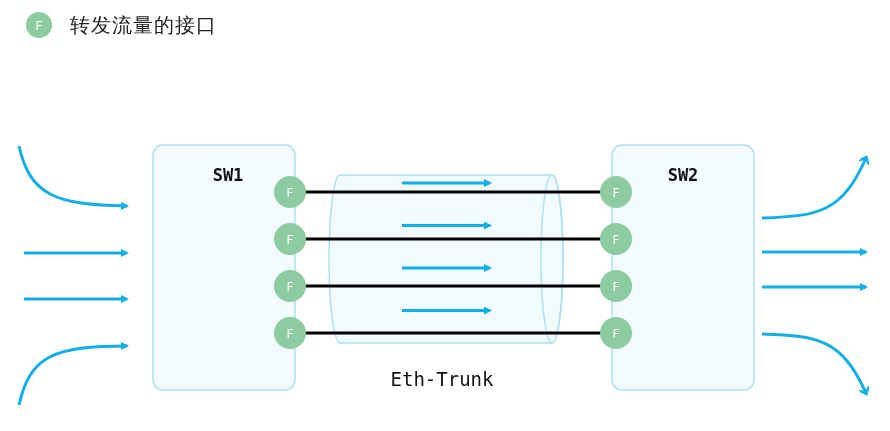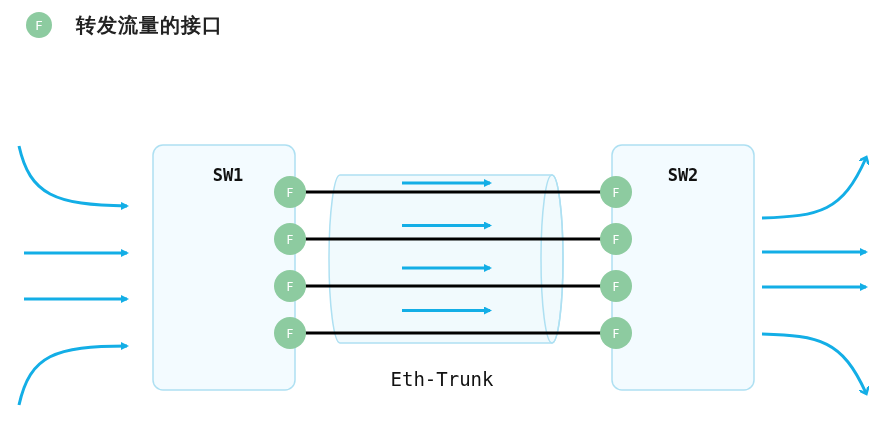--- a/index.html
+++ b/index.html
@@ -2,21 +2,21 @@
 <html><head>
   <meta charset="utf-8">
   <style>
     html, body { margin: 0; padding: 0; background: #ffffff; }
     body { width: 890px; height: 431px; position: relative; overflow: hidden;
            font-family: "DejaVu Sans", sans-serif; }
     .legend { position: absolute; left: 26px; top: 10px; height: 30px; display: flex; align-items: center; }
     .port-badge { width: 26px; height: 26px; border-radius: 50%; background: #8dcba0;
                   color: #ffffff; display: flex; align-items: center; justify-content: center;
                   font-size: 13px; font-family: "DejaVu Sans", sans-serif; }
-    .legend-label { margin-left: 24px; font-size: 20px; color: #222222; letter-spacing: 1px; font-weight: bold; }
+    .legend-label { margin-left: 18px; font-size: 20px; color: #222222; letter-spacing: 1px; }
     svg#diagram { position: absolute; left: 0; top: 0; }
     .sw-label { font-family: "DejaVu Sans Mono", monospace; font-weight: bold; font-size: 17px; fill: #111111; }
     .trunk-label { font-family: "DejaVu Sans Mono", monospace; font-size: 19px; fill: #111111; }
     .port-text { font-family: "DejaVu Sans", sans-serif; font-size: 12px; fill: #ffffff; }
   </style>
 </head>
 <body>
 
 <div class="legend">
   <div class="port-badge">F</div>

